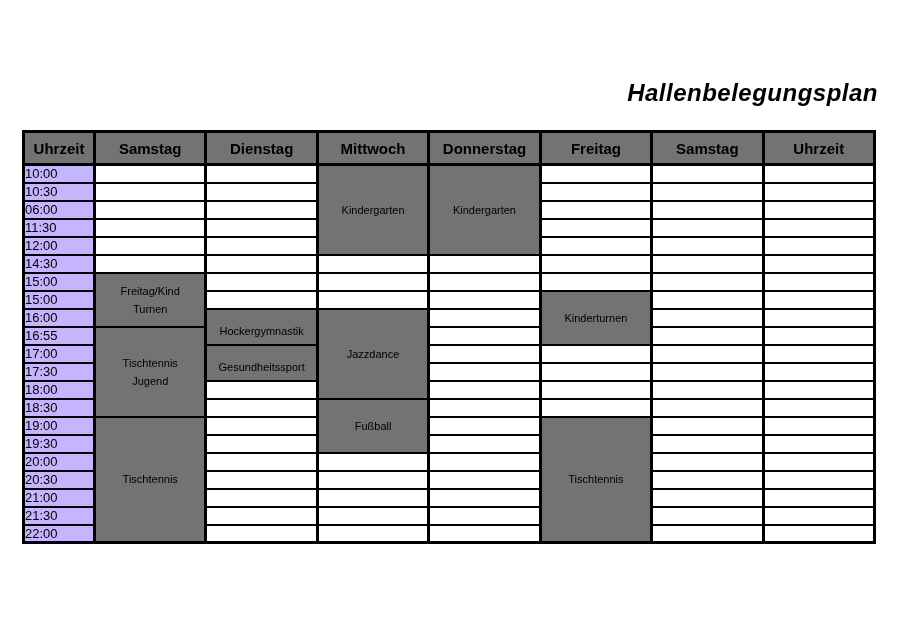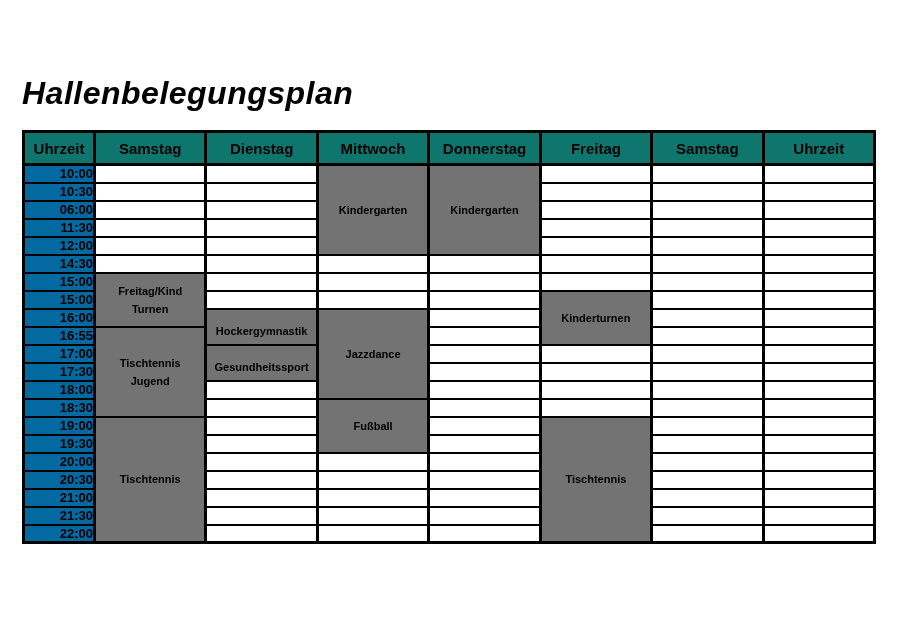--- a/index.html
+++ b/index.html
@@ -6,22 +6,22 @@
   html, body { margin: 0; padding: 0; background: #ffffff; }
   body {
     width: 900px; height: 636px;
     font-family: "Liberation Sans", sans-serif;
     color: #000;
     overflow: hidden;
   }
   .page { padding: 0 22px; }
   .title {
     margin: 74px 0 18px 0;
-    text-align: left;
-    font-size: 32px;
+    text-align: right;
+    font-size: 24px;
     line-height: 38px;
     font-weight: bold;
     font-style: italic;
     letter-spacing: 0.5px;
   }
   table.schedule {
     width: 854px;
     border-collapse: collapse;
     table-layout: fixed;
     border: 3px solid #000;
@@ -34,35 +34,35 @@
     overflow: hidden;
   }
   col.timecol { width: 71px; }
   thead tr { height: 33px; }
   thead th {
     font-size: 15px;
     font-weight: bold;
     text-align: center;
     vertical-align: middle;
     border-bottom-width: 3px;
-    background: #0f766e;
+    background: #737373;
   }
   tbody tr { height: 18px; }
   tbody th.time {
     font-size: 13px;
-    font-weight: bold;
-    text-align: right;
+    font-weight: normal;
+    text-align: left;
     vertical-align: middle;
-    background: #0369a1;
+    background: #c4b5fd;
   }
   td.slot { background: #fff; }
   td.booked {
     background: var(--block-fill, #737373);
     font-size: 11px;
-    font-weight: bold;
+    font-weight: normal;
     text-align: center;
     vertical-align: middle;
   }
   td.booked.valign-bottom {
     vertical-align: bottom;
     padding-bottom: 4px;
   }
   .booking-line { line-height: 18px; }
 </style>
 </head>

